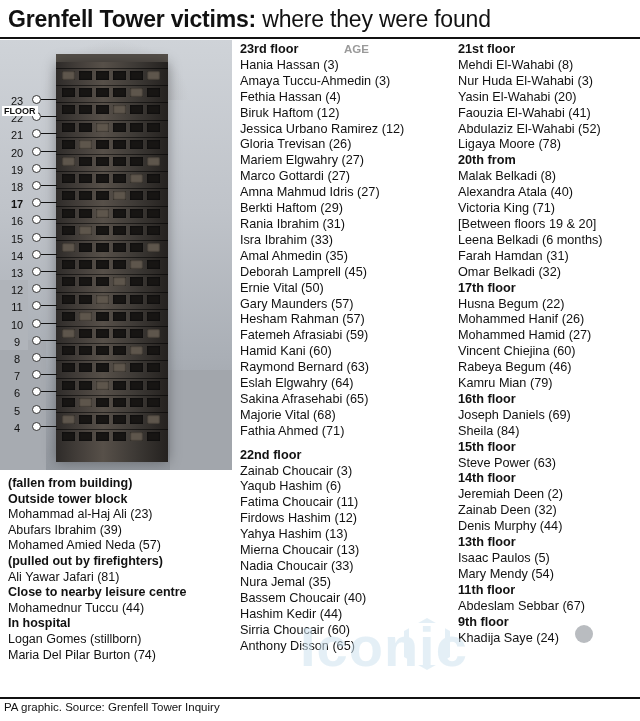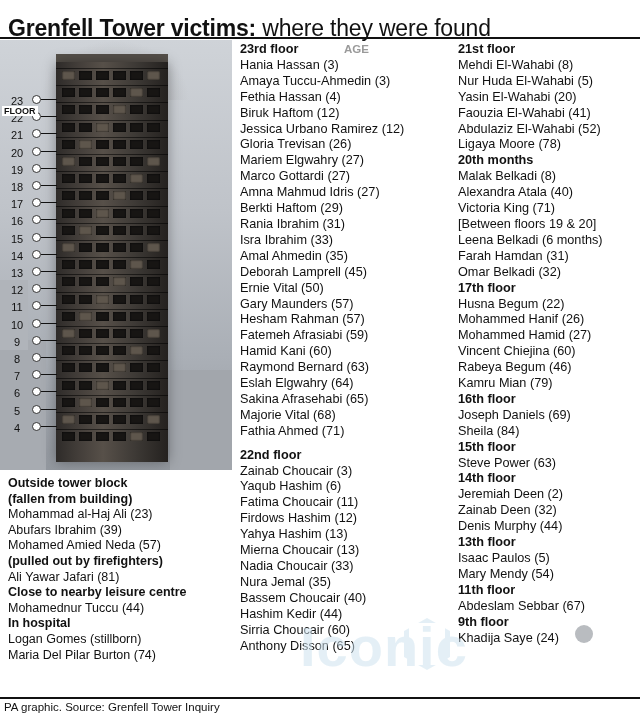--- a/index.html
+++ b/index.html
@@ -13,21 +13,20 @@
     overflow:hidden;
   }
   #page {
     position:relative;
     width:640px; height:721px;
   }
   
   .title-bar {
     position:absolute; left:0; top:0; width:640px; height:38px;
     padding:4px 8px 0 8px;
-    margin-top:9px;
   }
   .title-bar .t {
     font-size:23px; line-height:30px; letter-spacing:-0.2px;
   }
   .title-bar .t b { font-weight:bold; }
   .title-bar .t span.light { font-weight:normal; }
   .rule {
     position:absolute; left:0; top:37px; width:640px; height:2px; background:#111;
   }
 
@@ -337,21 +336,21 @@
           <div class="floor-tick" style="left: 35px; top: 37.4px; width: 16px;"></div>
           <div class="floor-label" style="top: 51.6px;">20</div>
           <div class="floor-dot" style="left: 26px; top: 50.6px;"></div>
           <div class="floor-tick" style="left: 35px; top: 54.6px; width: 16px;"></div>
           <div class="floor-label" style="top: 68.8px;">19</div>
           <div class="floor-dot" style="left: 26px; top: 67.8px;"></div>
           <div class="floor-tick" style="left: 35px; top: 71.8px; width: 16px;"></div>
           <div class="floor-label" style="top: 86px;">18</div>
           <div class="floor-dot" style="left: 26px; top: 85px;"></div>
           <div class="floor-tick" style="left: 35px; top: 89px; width: 16px;"></div>
-          <div class="floor-label" style="top: 103.2px;">17</div>
+          <div class="floor-label" style="top: 103.2px; font-weight: bold;">17</div>
           <div class="floor-dot" style="left: 26px; top: 102.2px;"></div>
           <div class="floor-tick" style="left: 35px; top: 106.2px; width: 16px;"></div>
           <div class="floor-label" style="top: 120.4px;">16</div>
           <div class="floor-dot" style="left: 26px; top: 119.4px;"></div>
           <div class="floor-tick" style="left: 35px; top: 123.4px; width: 16px;"></div>
           <div class="floor-label" style="top: 137.6px;">15</div>
           <div class="floor-dot" style="left: 26px; top: 136.6px;"></div>
           <div class="floor-tick" style="left: 35px; top: 140.6px; width: 16px;"></div>
           <div class="floor-label" style="top: 154.8px;">14</div>
           <div class="floor-dot" style="left: 26px; top: 153.8px;"></div>
@@ -384,22 +383,22 @@
           <div class="floor-dot" style="left: 26px; top: 308.6px;"></div>
           <div class="floor-tick" style="left: 35px; top: 312.6px; width: 16px;"></div>
           <div class="floor-label" style="top: 326.8px;">4</div>
           <div class="floor-dot" style="left: 26px; top: 325.8px;"></div>
           <div class="floor-tick" style="left: 35px; top: 329.8px; width: 16px;"></div>
         </div>
       <div class="floors-caption">FLOOR</div>
     </div>
     <div class="panel-rule"></div>
     <div class="left-panel" id="left-panel">
+        <div class="hd">(fallen from building)</div>
         <div class="hd">Outside tower block</div>
-        <div class="hd">(fallen from building)</div>
         <div class="ln">Mohammad al-Haj Ali (23)</div>
         <div class="ln">Abufars Ibrahim (39)</div>
         <div class="ln">Mohamed Amied Neda (57)</div>
         <div class="hd">(pulled out by firefighters)</div>
         <div class="ln">Ali Yawar Jafari (81)</div>
         <div class="hd">Close to nearby leisure centre</div>
         <div class="ln">Mohamednur Tuccu (44)</div>
         <div class="hd">In hospital</div>
         <div class="ln">Logan Gomes (stillborn)</div>
         <div class="ln">Maria Del Pilar Burton (74)</div>
@@ -445,26 +444,26 @@
       <div class="ln">Nura Jemal (35)</div>
       <div class="ln">Bassem Choucair (40)</div>
       <div class="ln">Hashim Kedir (44)</div>
       <div class="ln">Sirria Choucair (60)</div>
       <div class="ln">Anthony Disson (65)</div>
     </div>
 
   <div class="col right" id="col-right">
       <div class="hd">21st floor</div>
       <div class="ln">Mehdi El-Wahabi (8)</div>
-      <div class="ln">Nur Huda El-Wahabi (5)</div>
+      <div class="ln">Nur Huda El-Wahabi (3)</div>
       <div class="ln">Yasin El-Wahabi (20)</div>
       <div class="ln">Faouzia El-Wahabi (41)</div>
       <div class="ln">Abdulaziz El-Wahabi (52)</div>
       <div class="ln">Ligaya Moore (78)</div>
-      <div class="hd">20th months</div>
+      <div class="hd">20th from</div>
       <div class="ln">Malak Belkadi (8)</div>
       <div class="ln">Alexandra Atala (40)</div>
       <div class="ln">Victoria King (71)</div>
       <div class="ln bracket">[Between floors 19 &amp; 20]</div>
       <div class="ln">Leena Belkadi (6 months)</div>
       <div class="ln">Farah Hamdan (31)</div>
       <div class="ln">Omar Belkadi (32)</div>
       <div class="hd">17th floor</div>
       <div class="ln">Husna Begum (22)</div>
       <div class="ln">Mohammed Hanif (26)</div>

